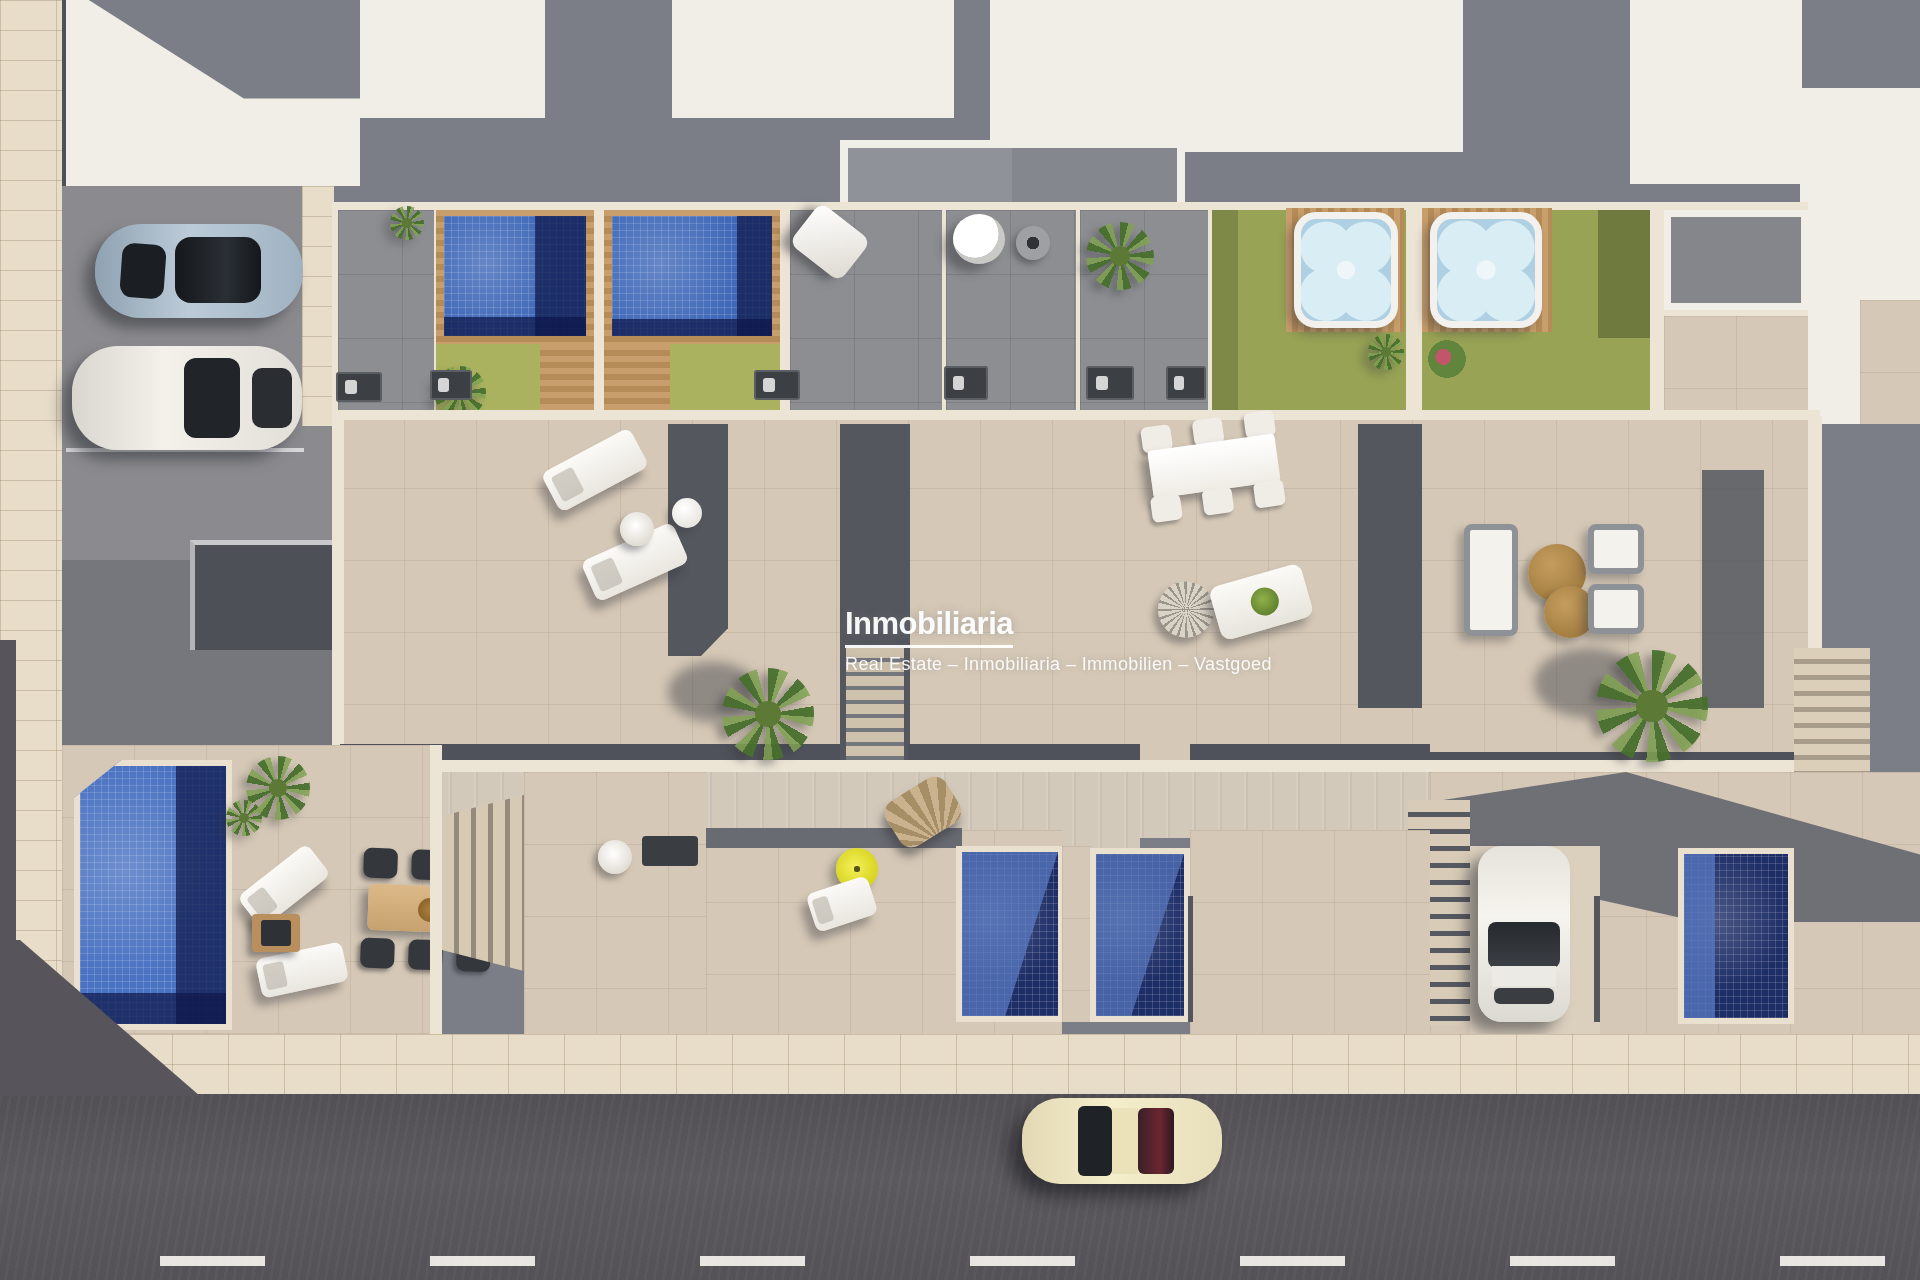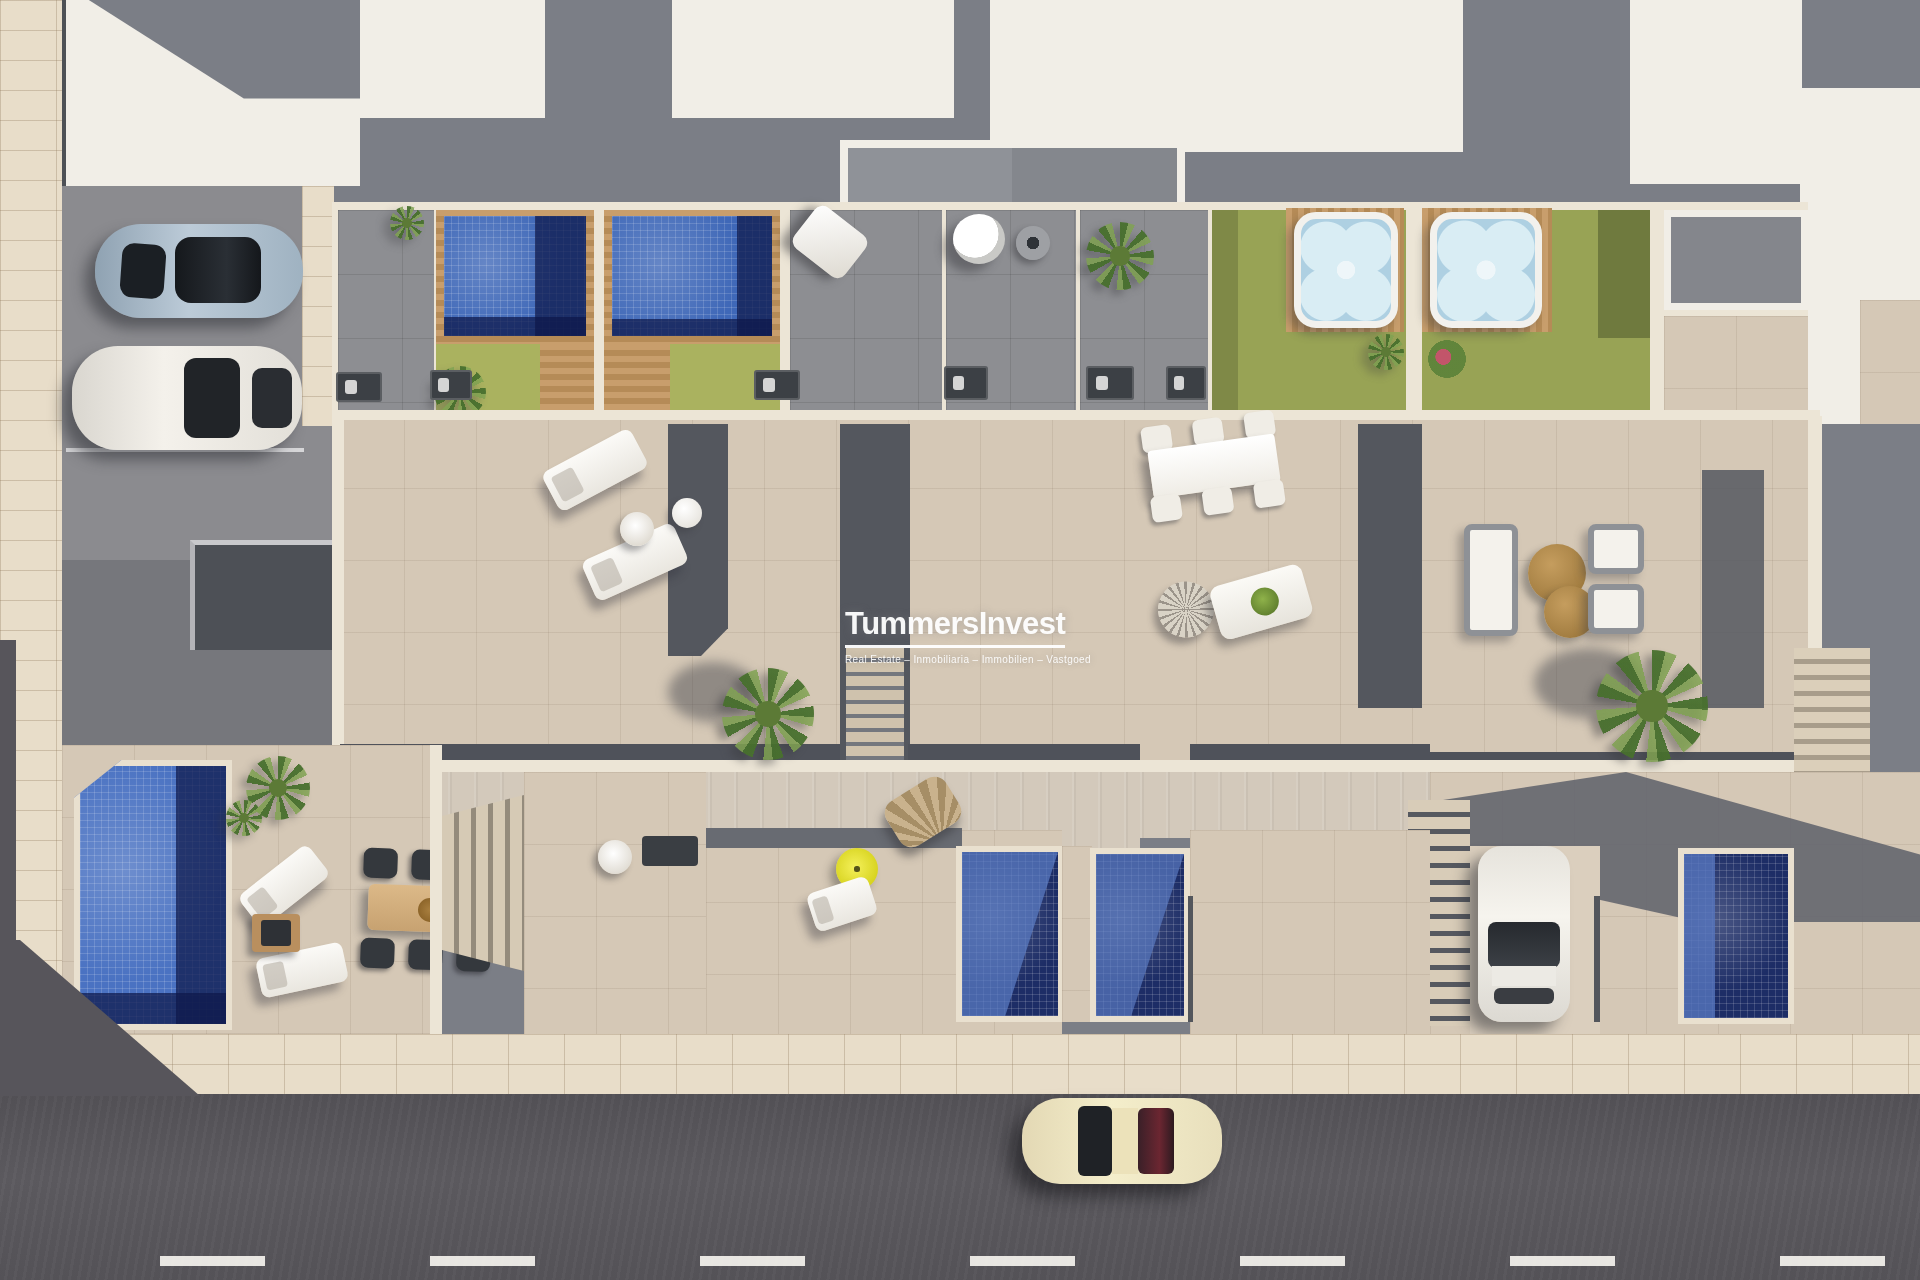--- a/index.html
+++ b/index.html
@@ -81,21 +81,21 @@
   .tantable{background:radial-gradient(circle at 40% 35%,#c59d5e,#9f7a3e 80%);border-radius:50%;
     box-shadow:-6px 5px 7px rgba(60,60,60,.4);}
   .sofa{background:#f4f2ec;border:6px solid #8e9196;border-radius:8px;box-shadow:-6px 6px 8px rgba(60,60,65,.35);}
   .chairdark{background:#34383d;border-radius:8px;box-shadow:-3px 3px 4px rgba(40,40,45,.5);}
   .chairwhite{background:#f0ede6;border-radius:6px;box-shadow:-3px 3px 4px rgba(70,70,75,.45);}
   .shadowblob{background:rgba(60,63,70,.45);border-radius:50%;filter:blur(6px);}
   
   #wm{z-index:60;color:rgba(255,255,255,.95);}
   #wm .t{font-size:31px;font-weight:700;letter-spacing:-.5px;border-bottom:3px solid rgba(255,255,255,.95);
     padding-bottom:3px;width:max-content;text-shadow:0 0 8px rgba(120,120,125,.45);}
-  #wm .s{font-size:10px;letter-spacing:.4px;margin-top:6px;color:rgba(255,255,255,.9);
+  #wm .s{font-size:18px;letter-spacing:.4px;margin-top:6px;color:rgba(255,255,255,.9);
     text-shadow:0 0 6px rgba(120,120,125,.4);text-align:right;}
 </style>
 </head>
 <body>
 
 <div id="stage">
 
   <div class="abs white" style="left:62px;top:0;width:298px;height:186px;"></div>
   <div class="abs" style="left:62px;top:0;width:298px;height:186px;background:var(--roofShadow);clip-path:polygon(9% 0,100% 0,100% 53%,61% 53%);"></div>
   <div class="abs white" style="left:360px;top:0;width:185px;height:118px;"></div>
@@ -309,17 +309,17 @@
   <div class="abs" style="left:1780px;top:1256px;width:105px;height:10px;background:rgba(245,243,238,.92);"></div>
 
   <div class="abs" style="left:1022px;top:1098px;width:200px;height:86px;">
     <div class="abs" style="left:0;top:0;width:100%;height:100%;border-radius:38px;background:linear-gradient(90deg,#e3d8b4,#f4eecb 45%,#e8dfbc);box-shadow:-12px 12px 18px rgba(18,18,22,.55);"></div>
     <div class="abs" style="left:56px;top:8px;width:34px;height:70px;border-radius:6px;background:#1f2226;"></div>
     <div class="abs" style="left:90px;top:10px;width:26px;height:66px;background:#ece2ba;"></div>
     <div class="abs" style="left:116px;top:10px;width:36px;height:66px;border-radius:6px;background:linear-gradient(90deg,#3a2028,#6b2631 60%,#2c1a20);"></div>
   </div>
 
   <div id="wm" class="abs" style="left:845px;top:606px;">
-    <div class="t">TummersInvest</div>
+    <div class="t">Inmobiliaria</div>
     <div class="s">Real Estate – Inmobiliaria – Immobilien – Vastgoed</div>
   </div>
 
 </div>
 
 </body></html>

